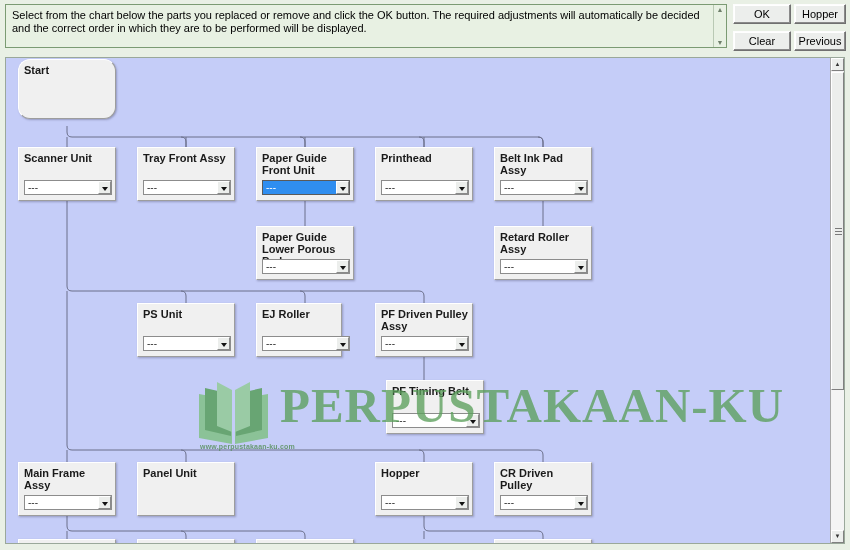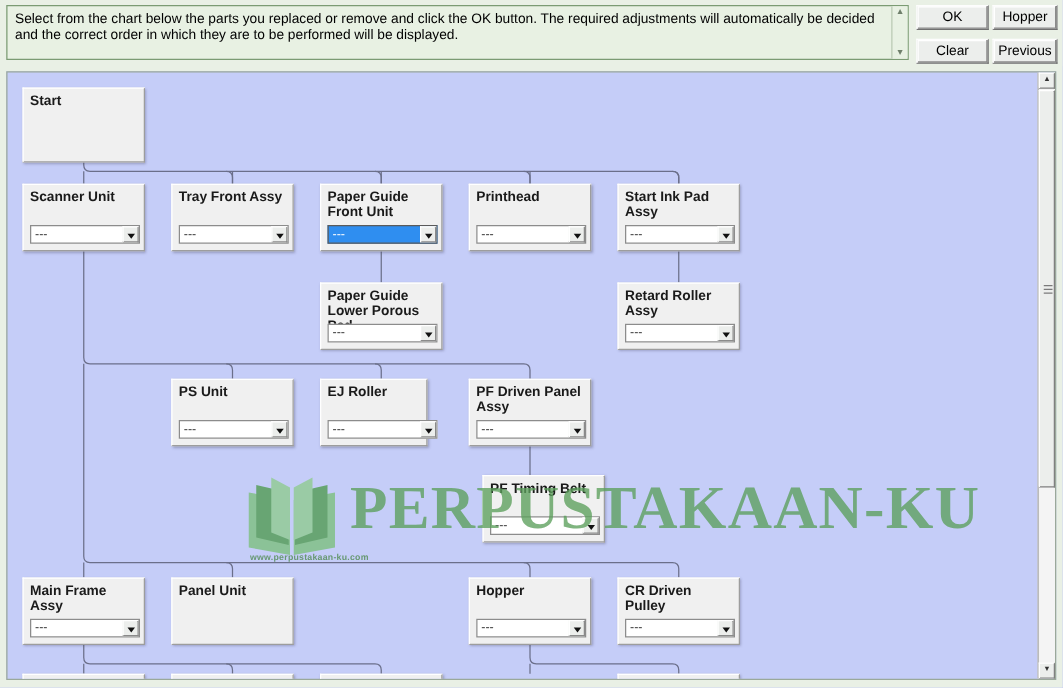--- a/index.html
+++ b/index.html
@@ -177,21 +177,21 @@
           <path d="M413,392 Q418,392 418,397 L418,404"></path>
 
           <path d="M61,458 L61,468 Q61,473 66,473 L294,473 Q299,473 299,478 L299,481"></path>
           <path d="M61,473 L61,481"></path>
           <path d="M175,473 Q180,473 180,478 L180,481"></path>
           <path d="M418,458 L418,468 Q418,473 423,473 L532,473 Q537,473 537,478 L537,481"></path>
           <path d="M418,473 L418,481"></path>
         </g>
       </svg>
 
-    <div class="node" style="left: 12px; top: 12px; width: 98px; height: 60px;">
+    <div class="node" style="left: 12px; top: 1px; width: 98px; height: 60px; border-radius: 12px;">
           <div class="title">Start</div>
         </div>
         <div class="node" style="left: 12px; top: 89px; width: 98px; height: 54px;">
           <div class="title">Scanner Unit</div>
           <div class="combo" style="width: 88px;">
             <div class="val">---</div>
             <div class="arrow"></div>
           </div>
         </div>
         <div class="node" style="left: 131px; top: 89px; width: 98px; height: 54px;">
@@ -209,21 +209,21 @@
           </div>
         </div>
         <div class="node" style="left: 369px; top: 89px; width: 98px; height: 54px;">
           <div class="title">Printhead</div>
           <div class="combo" style="width: 88px;">
             <div class="val">---</div>
             <div class="arrow"></div>
           </div>
         </div>
         <div class="node" style="left: 488px; top: 89px; width: 98px; height: 54px;">
-          <div class="title">Start Ink Pad Assy</div>
+          <div class="title">Belt Ink Pad Assy</div>
           <div class="combo" style="width: 88px;">
             <div class="val">---</div>
             <div class="arrow"></div>
           </div>
         </div>
         <div class="node" style="left: 250px; top: 168px; width: 98px; height: 54px;">
           <div class="title">Paper Guide Lower Porous Pad</div>
           <div class="combo" style="width: 88px;">
             <div class="val">---</div>
             <div class="arrow"></div>
@@ -244,21 +244,21 @@
           </div>
         </div>
         <div class="node" style="left: 250px; top: 245px; width: 86px; height: 54px;">
           <div class="title">EJ Roller</div>
           <div class="combo" style="width: 88px;">
             <div class="val">---</div>
             <div class="arrow"></div>
           </div>
         </div>
         <div class="node" style="left: 369px; top: 245px; width: 98px; height: 54px;">
-          <div class="title">PF Driven Panel Assy</div>
+          <div class="title">PF Driven Pulley Assy</div>
           <div class="combo" style="width: 88px;">
             <div class="val">---</div>
             <div class="arrow"></div>
           </div>
         </div>
         <div class="node" style="left: 369px; top: 322px; width: 98px; height: 54px; margin-left: 11px;">
           <div class="title">PF Timing Belt</div>
           <div class="combo" style="width: 88px;">
             <div class="val">---</div>
             <div class="arrow"></div>

